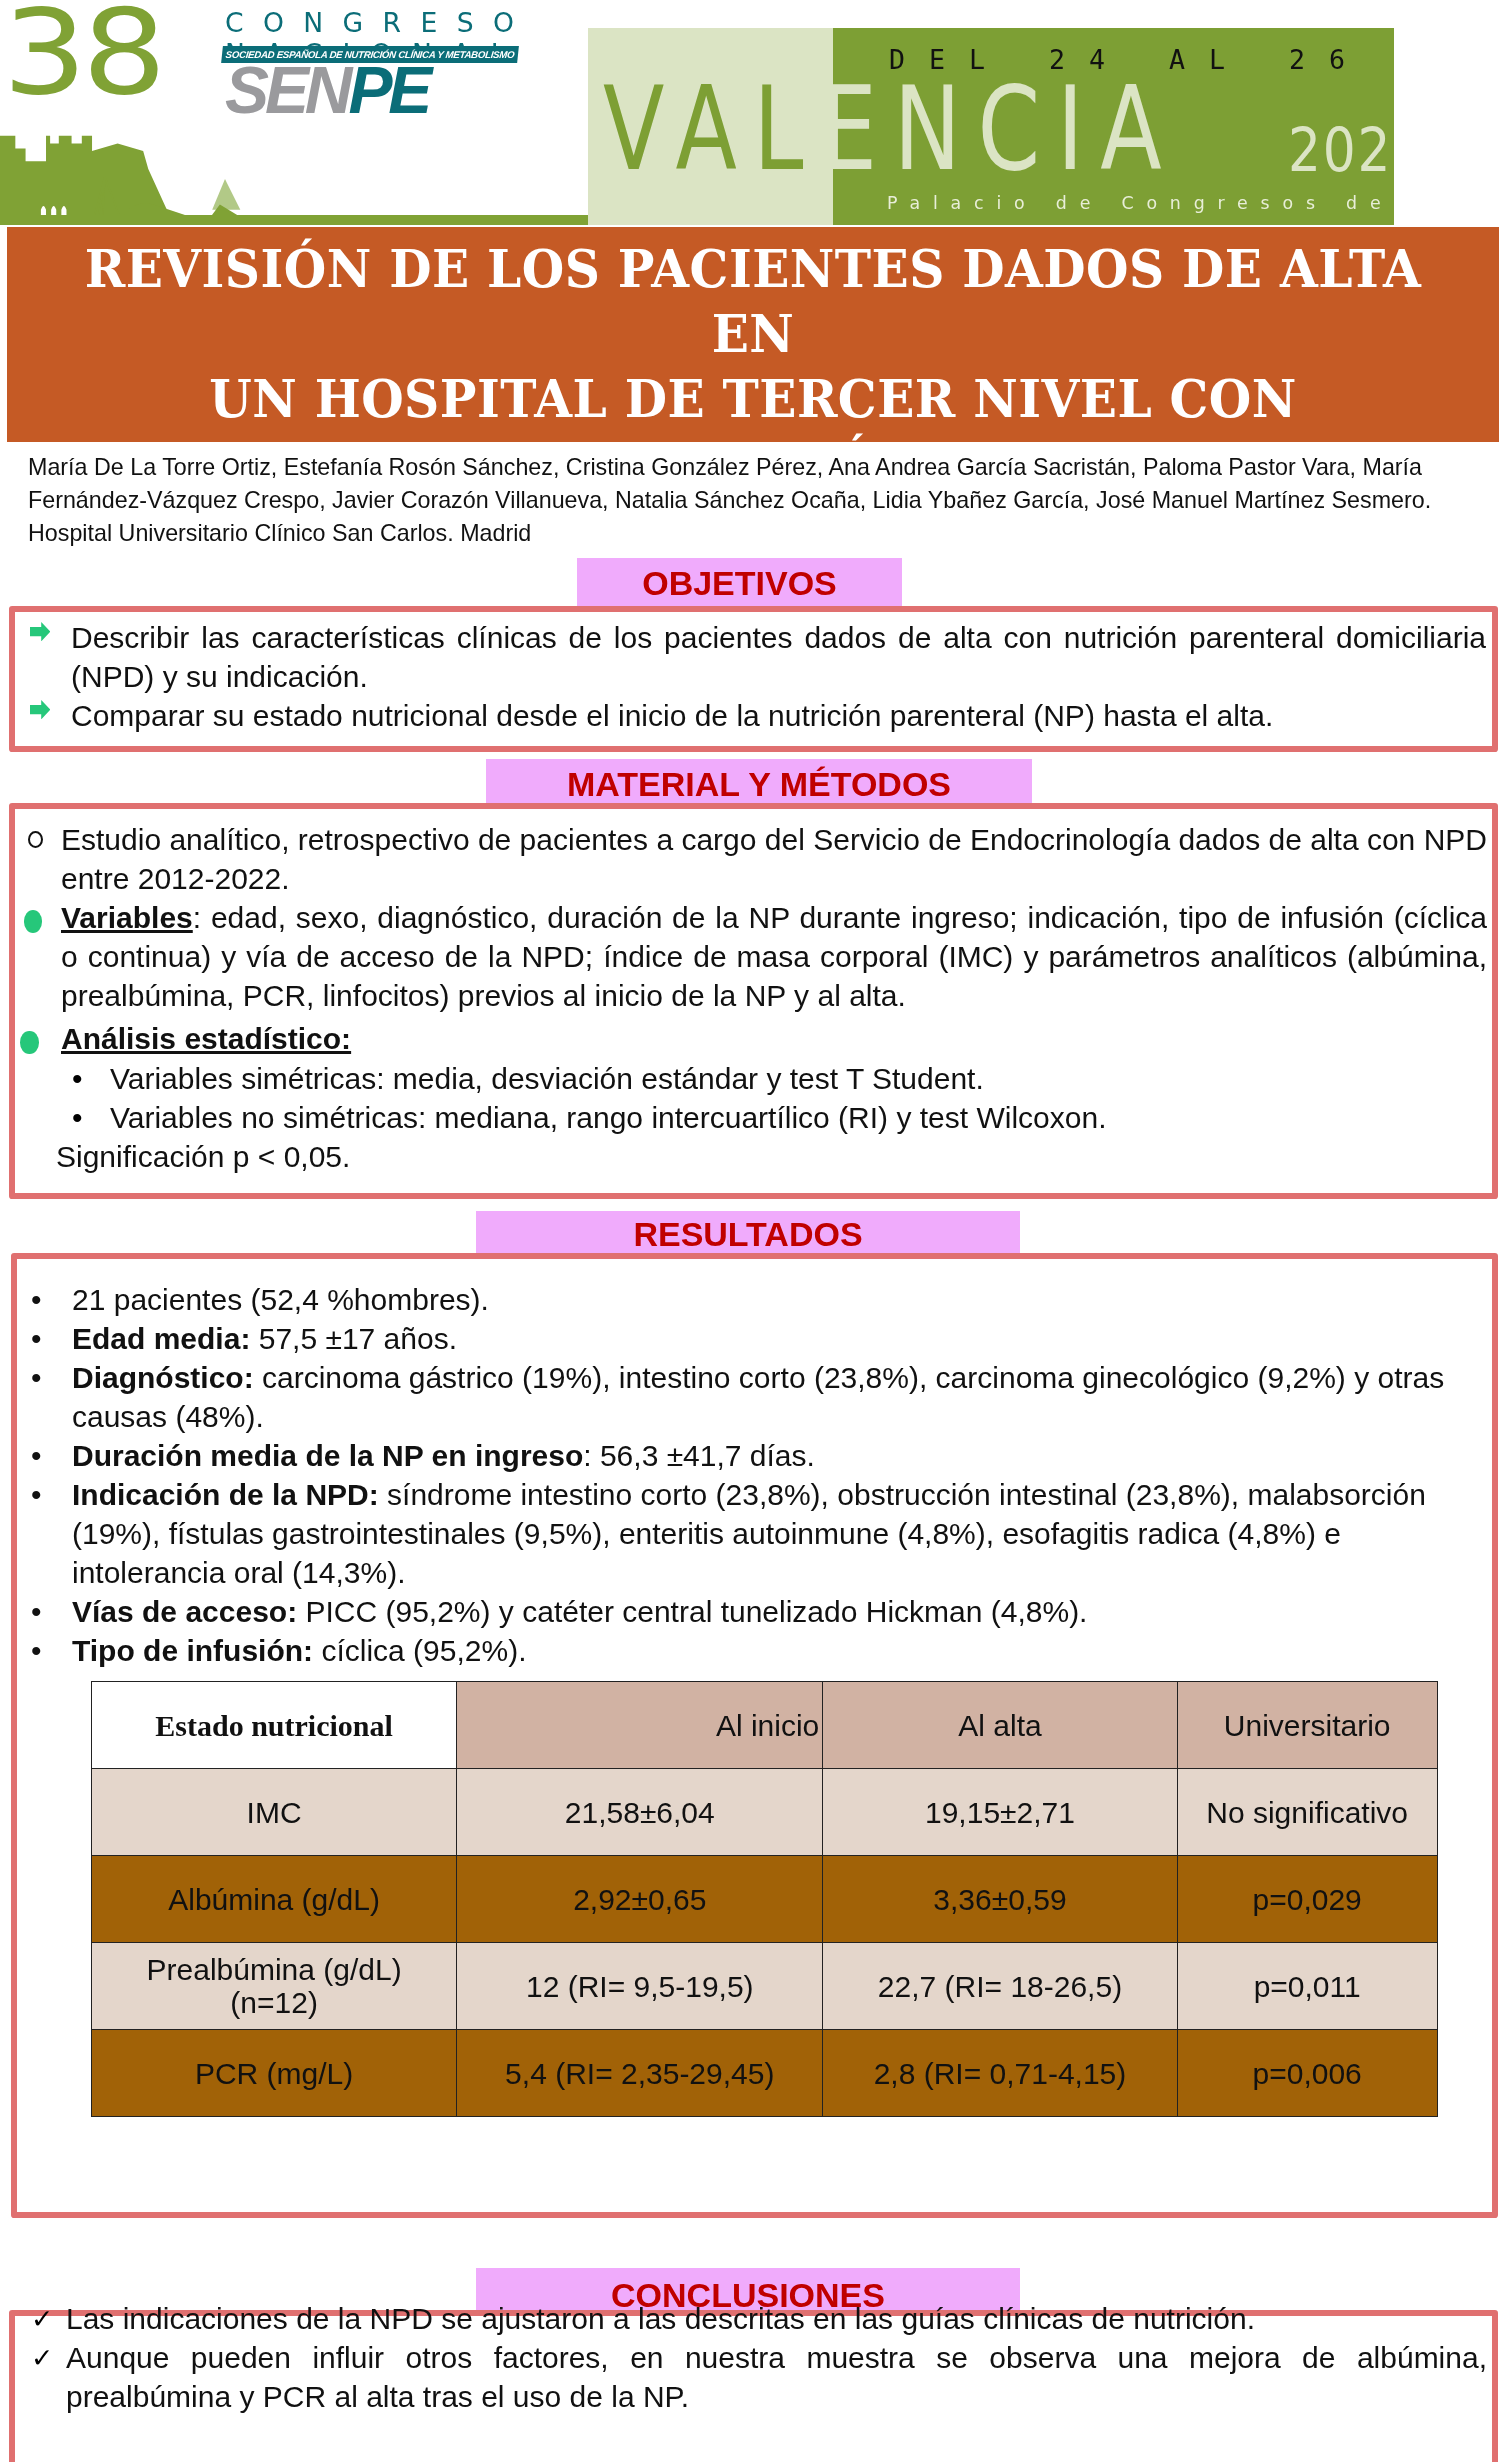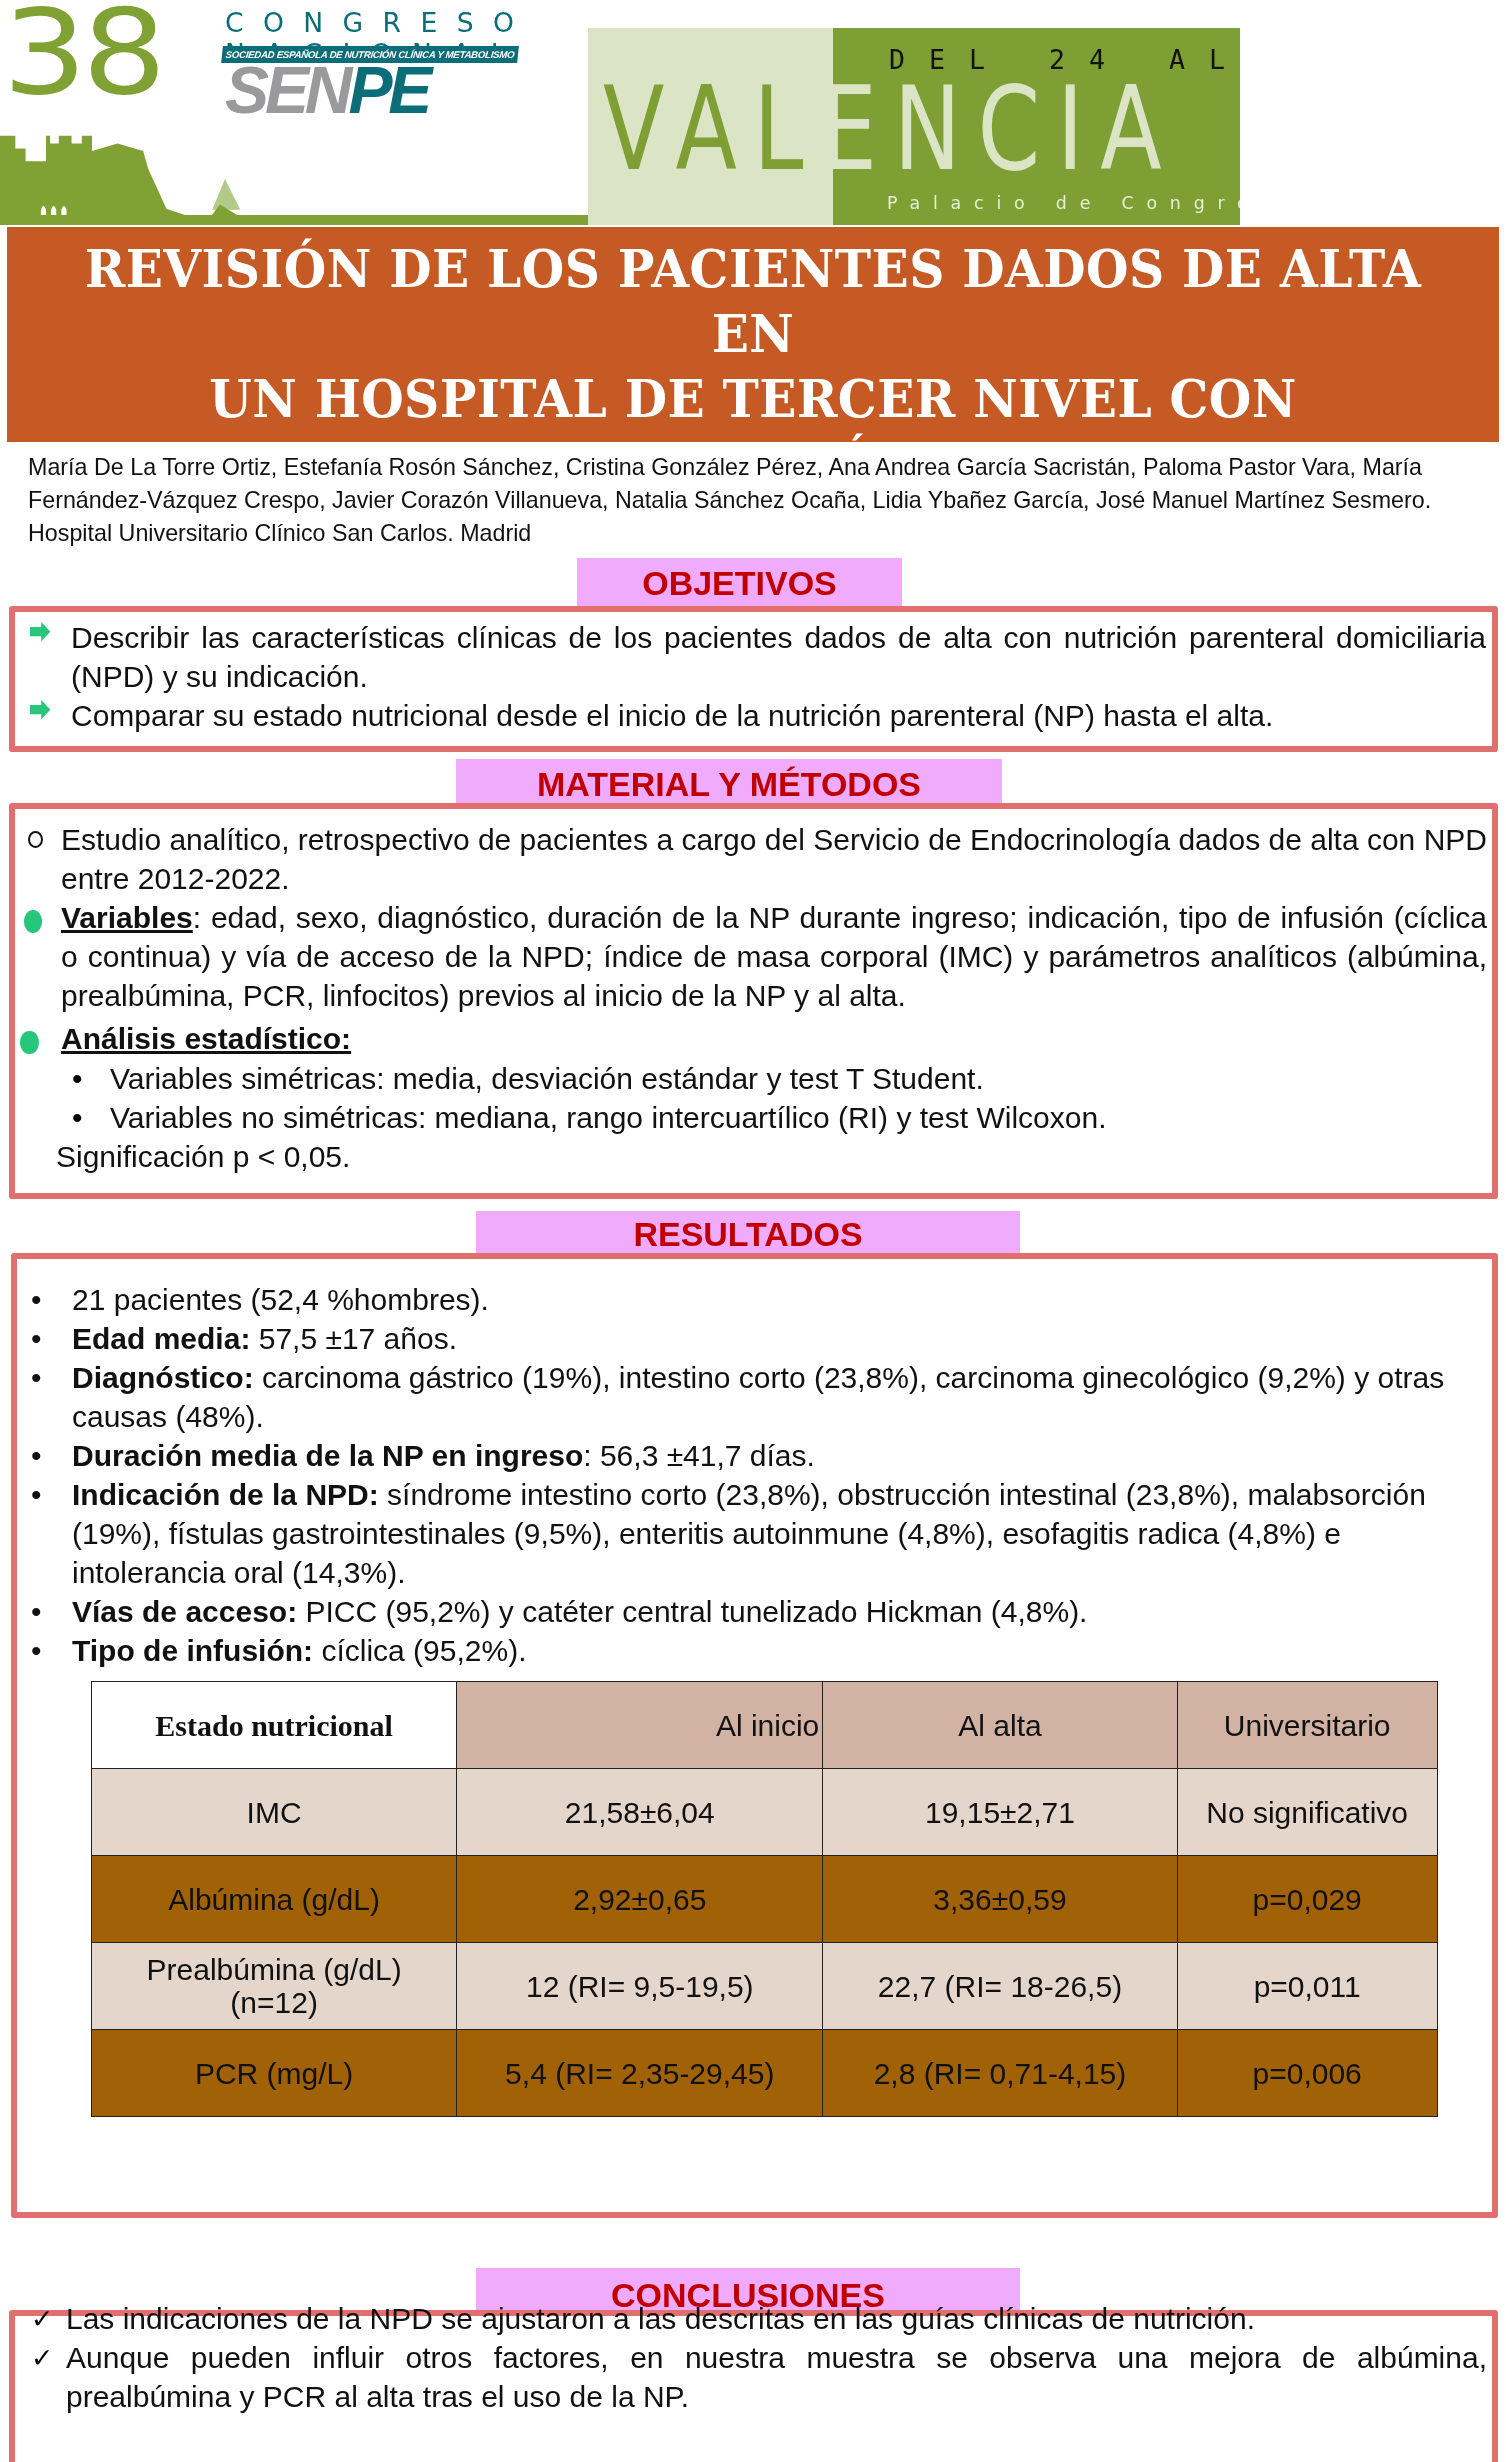--- a/index.html
+++ b/index.html
@@ -1,20 +1,20 @@
 <!DOCTYPE html>
 <html style="font-size:8.2px"><head>
 <meta charset="utf-8">
 <style>
   html, body { margin:0; padding:0; background:#ffffff; }
   body { width:1506px; height:2462px; position:relative; overflow:hidden;
          font-family:"Liberation Sans", sans-serif; color:#000; }
 
   
-  #banner { position:absolute; left:0; top:0; width:1240px; height:225px; background:#fff; overflow:hidden; }
+  #banner { position:absolute; left:0; top:0; width:1394px; height:225px; background:#fff; overflow:hidden; }
   .logo-num { position:absolute; left:2.6px; top:2.6px; font-family:"DejaVu Sans", sans-serif; font-size:133px; line-height:112px;
               color:#80a235; font-weight:400; letter-spacing:-5.1px; transform:scaleY(0.88); transform-origin:top left; }
   .logo-cg { position:absolute; left:225px; top:10px; font-family:"DejaVu Sans", sans-serif; font-size:26.6px; line-height:26.6px;
              color:#0b6d78; letter-spacing:19.4px; }
   .logo-cg2 { top:41px; letter-spacing:20.4px; }
   .logo-soc { position:absolute; left:222px; top:46px; width:296px; height:17.4px; background:#0b6d78; color:#fff;
               font-family:"Liberation Sans", sans-serif; font-weight:bold; font-style:italic; font-size:9.7px; line-height:17.4px;
               text-align:center; transform:skewX(-6deg); white-space:nowrap; letter-spacing:-0.3px; }
   .logo-sen { position:absolute; left:225px; top:57px; font-family:"Liberation Sans", sans-serif; font-weight:900;
               font-style:italic; font-size:66px; line-height:66px; letter-spacing:-4.1px; }
@@ -116,21 +116,21 @@
 <div class="sec-box" style="left:9.2px;top:606px;width:1489px;height:146px;"></div>
 <svg class="arrow-icon" style="left:30px;top:622px;" viewBox="0 0 40 38">
     <path d="M0 10 L22 10 L22 0 L40 19 L22 38 L22 28 L0 28 Z" fill="#26c77a"></path>
   </svg>
 <div class="txt just" style="left:71px;top:618px;width:1415px;">Describir las características clínicas de los pacientes dados de alta con nutrición parenteral domiciliaria (NPD) y su indicación.</div>
 <svg class="arrow-icon" style="left:30px;top:700px;" viewBox="0 0 40 38">
     <path d="M0 10 L22 10 L22 0 L40 19 L22 38 L22 28 L0 28 Z" fill="#26c77a"></path>
   </svg>
 <div class="txt" style="left:71px;top:696px;width:1415px;">Comparar su estado nutricional desde el inicio de la nutrición parenteral (NP) hasta el alta.</div>
 
-<div class="sec-tab" style="left:456px;top:759px;width:546px;height:51px;line-height:51px;">MATERIAL Y MÉTODOS</div>
+<div class="sec-tab" style="left:486px;top:759px;width:546px;height:51px;line-height:51px;">MATERIAL Y MÉTODOS</div>
 <div class="sec-box" style="left:9.2px;top:803px;width:1489px;height:396px;"></div>
 <div class="ring-icon" style="left:28px;top:831px;"></div>
 <div class="txt just" style="left:61px;top:820px;width:1426px;">Estudio analítico, retrospectivo de pacientes a cargo del Servicio de Endocrinología dados de alta con NPD entre 2012-2022.</div>
 <div class="dot-icon" style="left:23.5px;top:910px;"></div>
 <div class="txt just" style="left:61px;top:898px;width:1426px;"><span class="b u">Variables</span><span>: edad, sexo, diagnóstico, duración de la NP durante ingreso; indicación, tipo de infusión (cíclica o continua) y vía de acceso de la NPD; índice de masa corporal (IMC) y parámetros analíticos (albúmina, prealbúmina, PCR, linfocitos) previos al inicio de la NP y al alta.</span></div>
 <div class="dot-icon" style="left:20.4px;top:1031px;"></div>
 <div class="txt b u" style="left:61px;top:1019px;">Análisis estadístico:</div>
 <div class="bullet" style="left:72px;top:1059px;">•</div>
 <div class="txt" style="left:110px;top:1059px;width:1329px;">Variables simétricas: media, desviación estándar y test T Student.</div>
 <div class="bullet" style="left:72px;top:1098px;">•</div>

